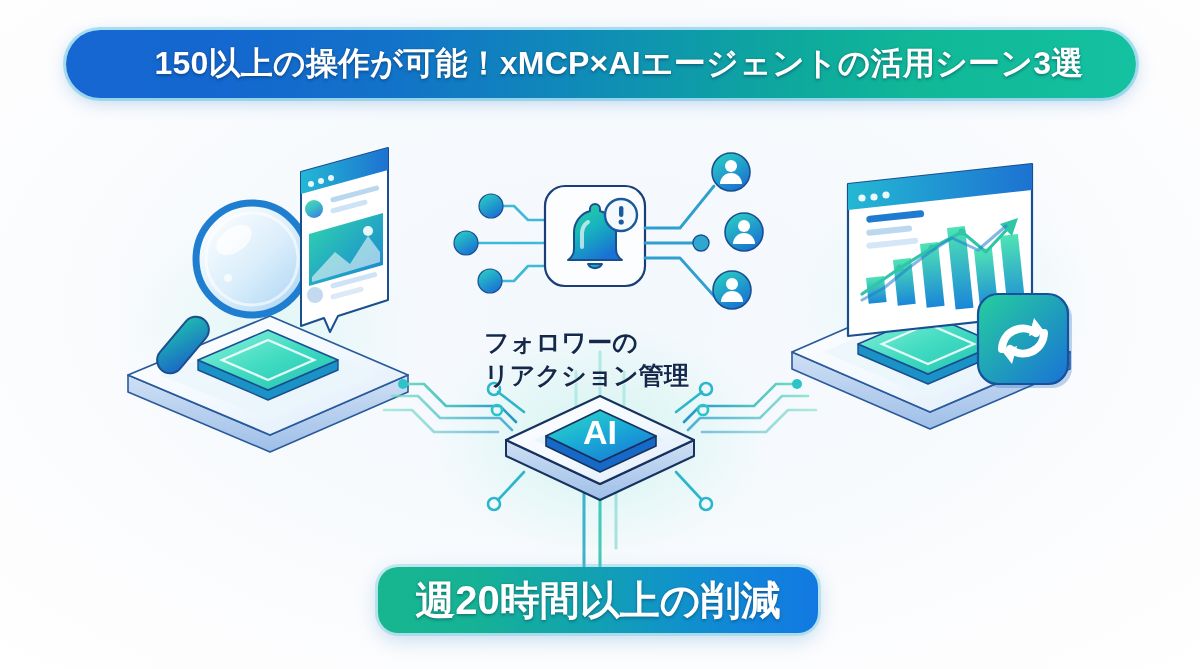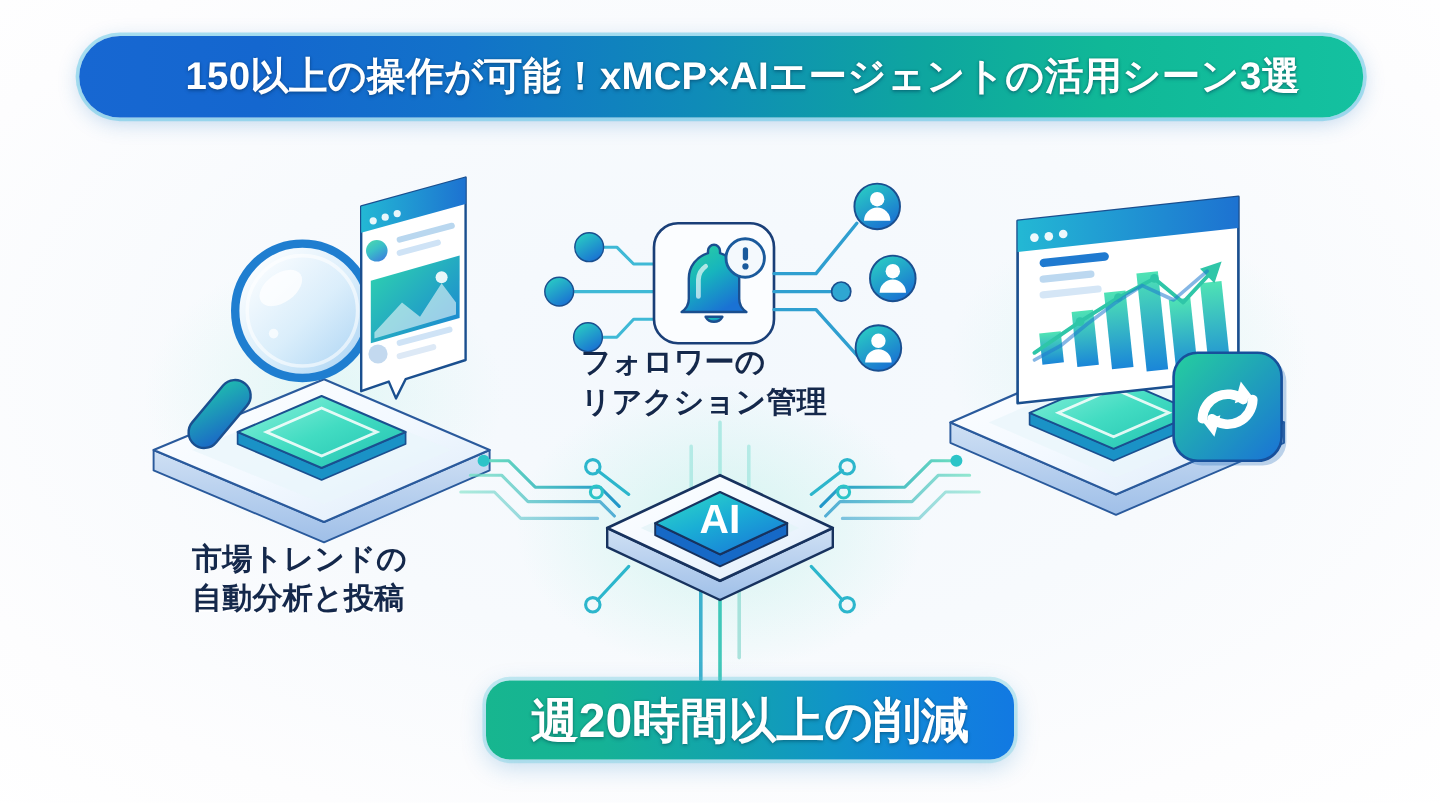--- a/index.html
+++ b/index.html
@@ -69,21 +69,20 @@
         #12a3ae 46%,
         #1094c8 66%,
         #1184db 84%,
         #1279e2 100%);
     box-shadow:
       0 0 0 3px rgba(80,200,220,0.30),
       0 6px 20px rgba(20,120,190,0.25);
     display: flex;
     align-items: center;
     justify-content: center;
-    margin-left: 27px;
   }
   .bottom-text {
     color: #ffffff;
     font-size: 40px;
     font-weight: 700;
     white-space: nowrap;
     text-shadow:
       0 2px 3px rgba(0,50,70,0.32),
       0 0 2px rgba(0,0,0,0.22);
   }
@@ -91,20 +90,21 @@
   
   .caption {
     position: absolute;
     color: #14284b;
     font-weight: 700;
     font-size: 25px;
     line-height: 1.30;
     letter-spacing: 0.2px;
     white-space: pre;
     text-shadow: 0 1px 0 rgba(255,255,255,0.9);
+    margin-top: 40px;
   }
   #caption-left   { left: 160px; top: 450px; }
   #caption-center { left: 484px; top: 286px; }
   #caption-right  { left: 824px; top: 452px; }
 
   
   #scene {
     position: absolute;
     left: 0;
     top: 0;
@@ -399,22 +399,20 @@
       <path d="M546 436 L546 446 L600 472 L656 446 L656 436 L600 462 Z" fill="#1669c6" stroke="#17325e" stroke-width="1.6" stroke-linejoin="round"></path>
       <path d="M546 436 L600 410 L656 436 L600 462 Z" fill="url(#gAIFace)" stroke="#17325e" stroke-width="1.8" stroke-linejoin="round"></path>
       <text x="600" y="444" text-anchor="middle" font-family="Liberation Sans, DejaVu Sans, sans-serif" font-size="34" font-weight="700" fill="#ffffff">AI</text>
     </g>
   </svg>
 
   <div class="title-banner">
     <span class="title-text">150以上の操作が可能！xMCP×AIエージェントの活用シーン3選</span>
   </div>
 
-  <div class="caption" id="caption-left">市場トレンドの
-自動分析と投稿</div>
   <div class="caption" id="caption-center">フォロワーの
 リアクション管理</div>
 
   <div class="bottom-banner">
     <span class="bottom-text">週20時間以上の削減</span>
   </div>
 
 </div>
 
 </body></html>

